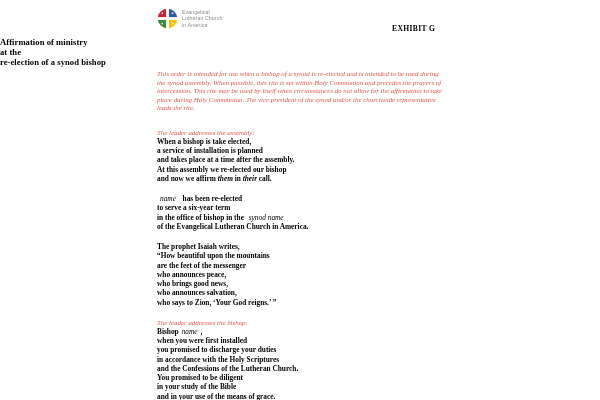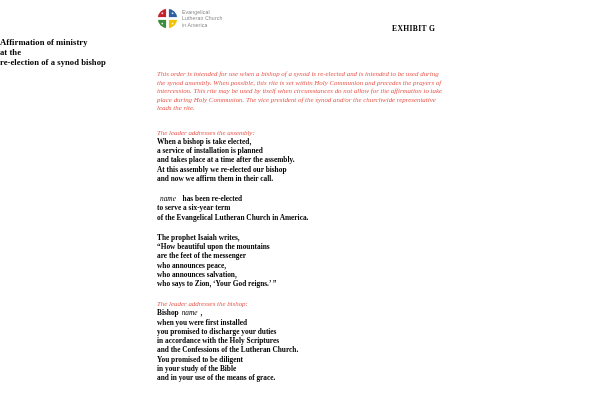--- a/index.html
+++ b/index.html
@@ -118,20 +118,21 @@
   .blank {
     font-style: italic;
     font-weight: normal;
     text-underline-offset: 1px;
   }
   .blank-lead { 
     padding: 0 3px;
   }
 
   .emph {
+    font-style: italic;
     font-weight: bold;
   }
 </style>
 </head>
 <body>
 
 <div class="page">
 
   <div class="masthead">
     <svg class="logo-mark" viewBox="0 0 42 42" aria-hidden="true">
@@ -178,30 +179,32 @@
       <div class="ln">and takes place at a time after the assembly.</div>
       <div class="ln">At this assembly we re-elected our bishop</div>
       <div class="ln">and now we affirm <span class="emph">them</span> in <span class="emph">their</span> call.</div>
     </div>
 
     <div class="spacer-md"></div>
 
     <div class="stanza">
       <div class="ln"><span class="blank blank-lead">name</span>&nbsp; <span>has been re-elected</span></div>
       <div class="ln">to serve a six-year term</div>
+      <div class="ln"><span>in the office of bishop in the</span> <span class="blank blank-lead">synod name</span></div>
       <div class="ln">of the Evangelical Lutheran Church in America.</div>
     </div>
 
     <div class="spacer-md"></div>
 
     <div class="stanza">
       <div class="ln">The prophet Isaiah writes,</div>
       <div class="ln">“How beautiful upon the mountains</div>
       <div class="ln">are the feet of the messenger</div>
       <div class="ln">who announces peace,</div>
+      <div class="ln">who brings good news,</div>
       <div class="ln">who announces salvation,</div>
       <div class="ln">who says to Zion, ‘Your God reigns.’ ”</div>
     </div>
 
     <div class="spacer-md"></div>
 
     <div class="stanza">
       <div class="rubric-lead">The leader addresses the bishop:</div>
       <div class="ln"><span>Bishop</span><span class="blank blank-lead">name</span><span>,</span></div>
       <div class="ln">when you were first installed</div>

